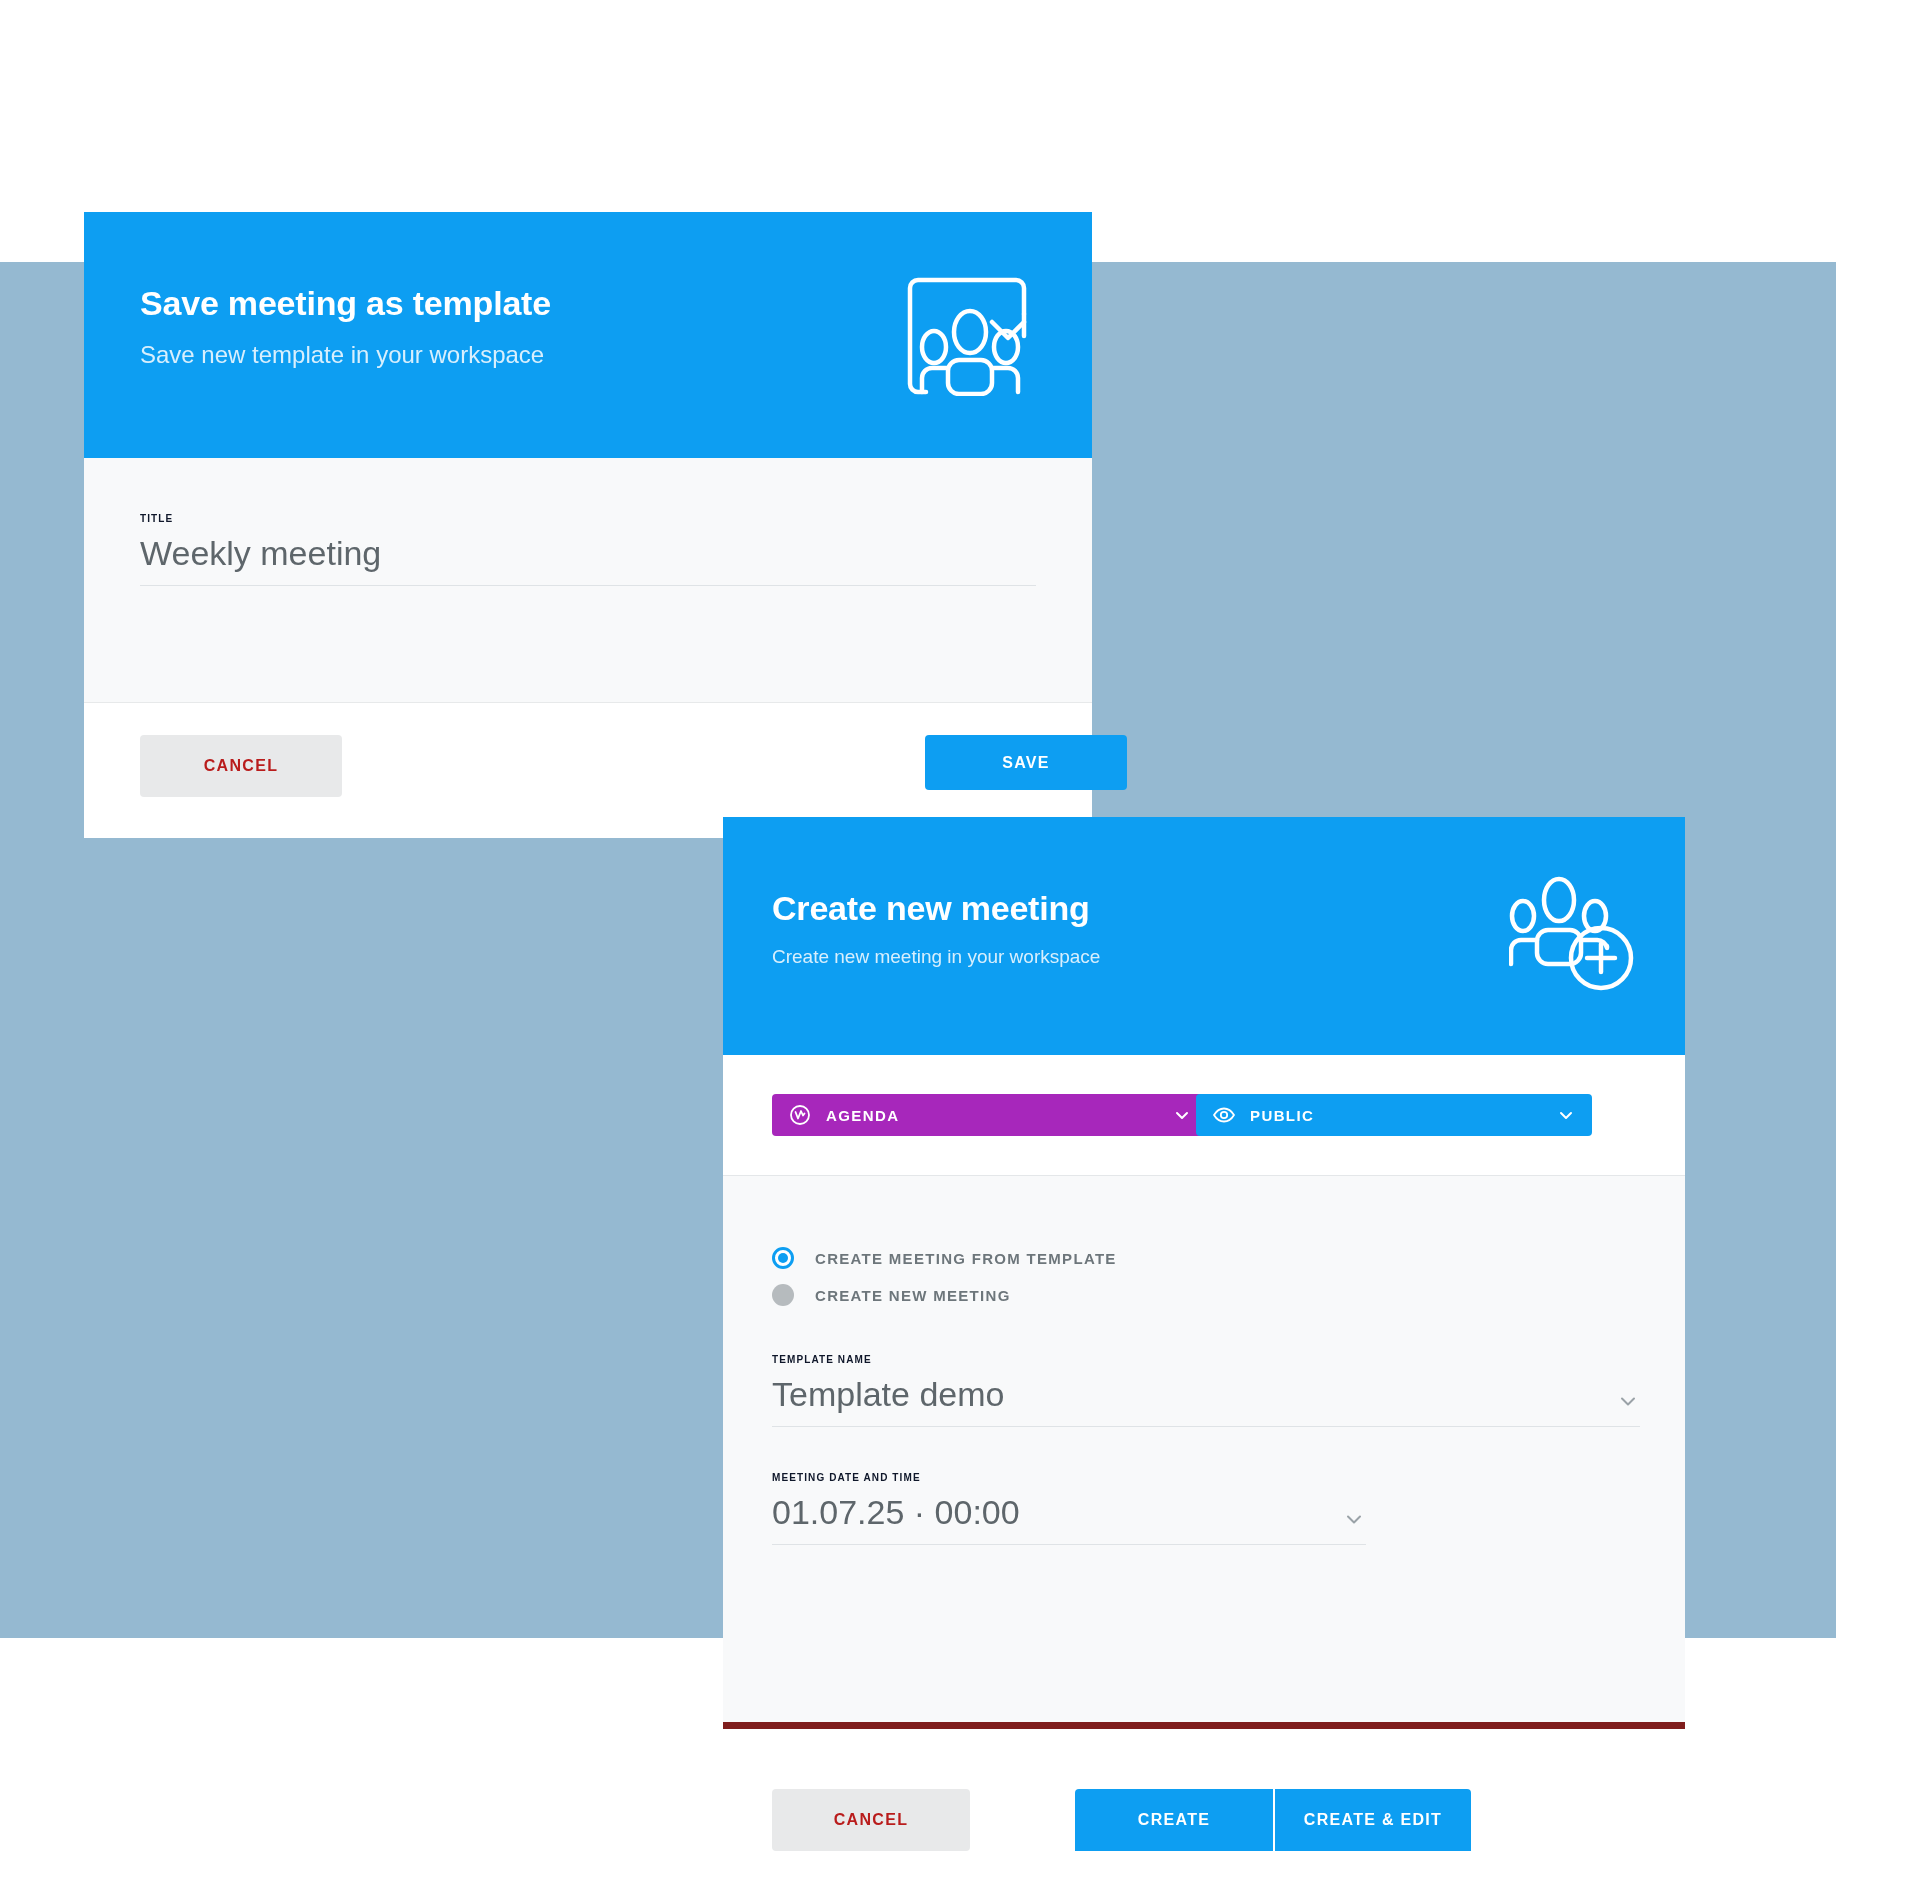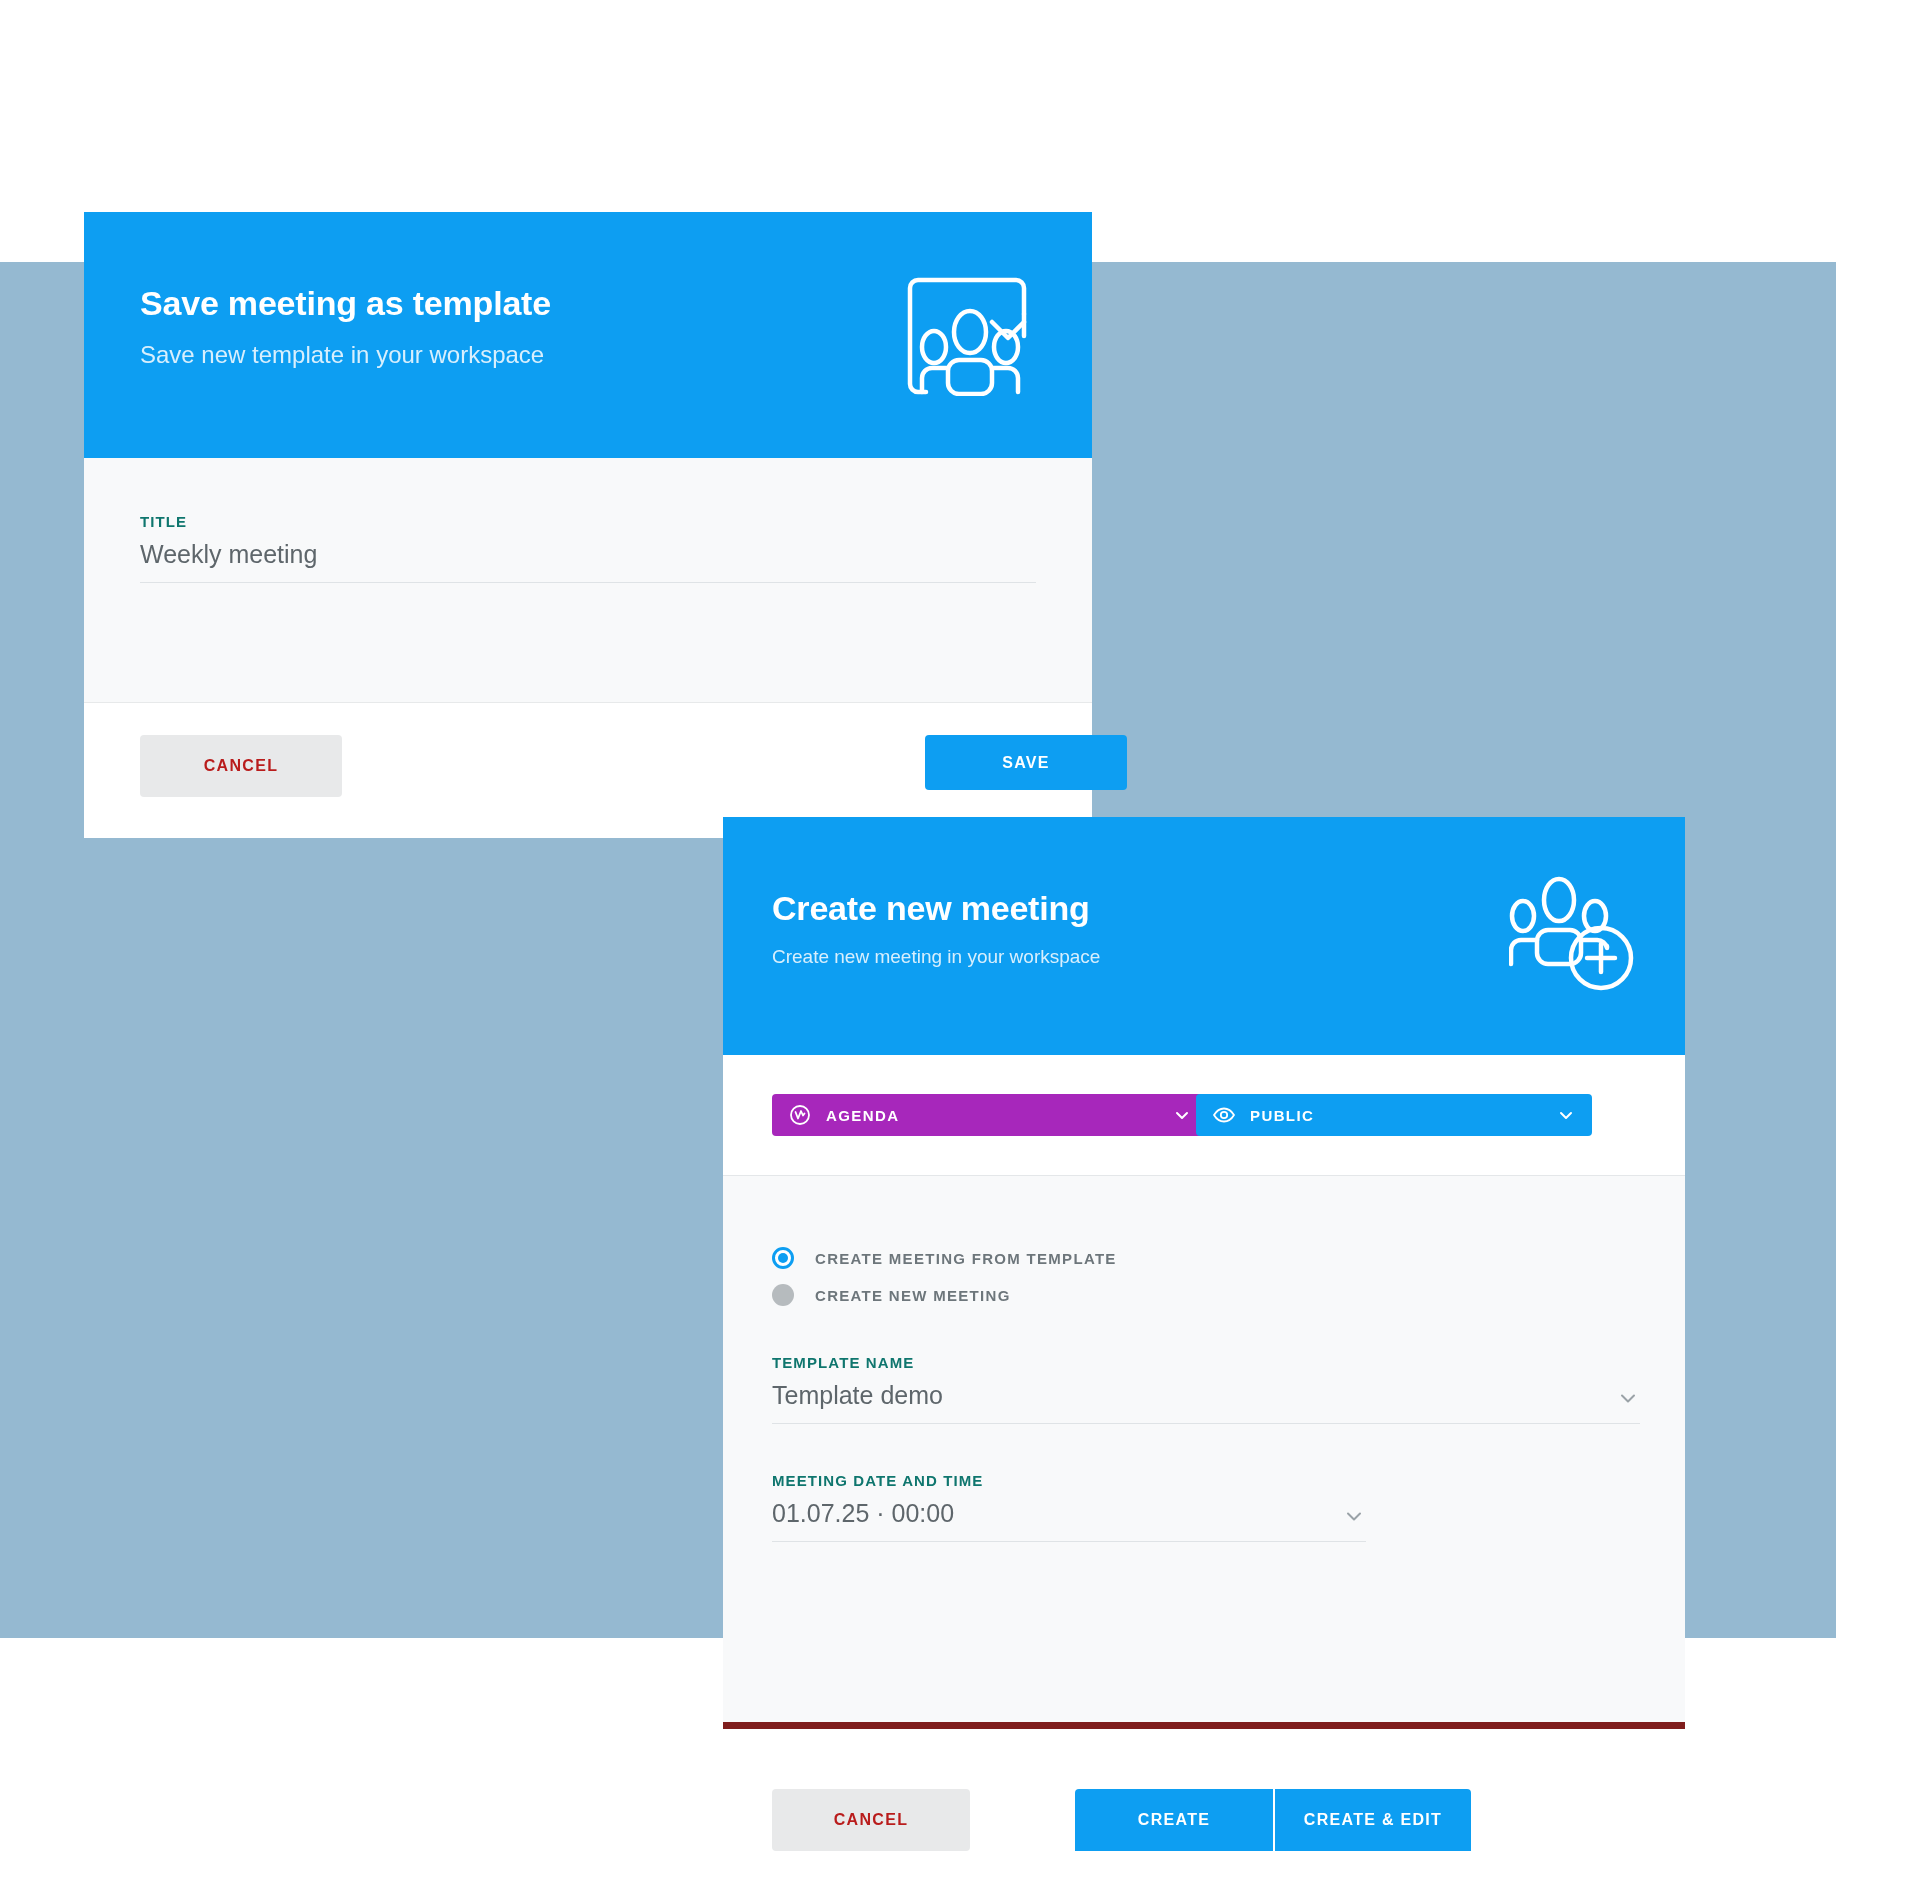--- a/index.html
+++ b/index.html
@@ -94,37 +94,37 @@
     background: #ffffff;
     height: 135px;
     position: relative;
   }
 
   
   .field {
     position: absolute;
   }
   .field-label {
-    font-size: 15px;
+    font-size: 10px;
     letter-spacing: 1.1px;
     font-weight: bold;
-    color: #0f766e;
+    color: #0f172a;
     text-transform: uppercase;
     display: block;
     margin-bottom: 11px;
   }
   .field-value-row {
     display: flex;
     align-items: flex-end;
     justify-content: space-between;
     border-bottom: 1px solid #dfe3e6;
     padding-bottom: 13px;
   }
   .field-value {
-    font-size: 25px;
+    font-size: 34px;
     color: #5e666b;
     line-height: 1.1;
   }
   .chevron-down {
     display: inline-block;
     width: 24px;
     height: 24px;
     flex: none;
   }
   .chevron-down svg { display: block; }

